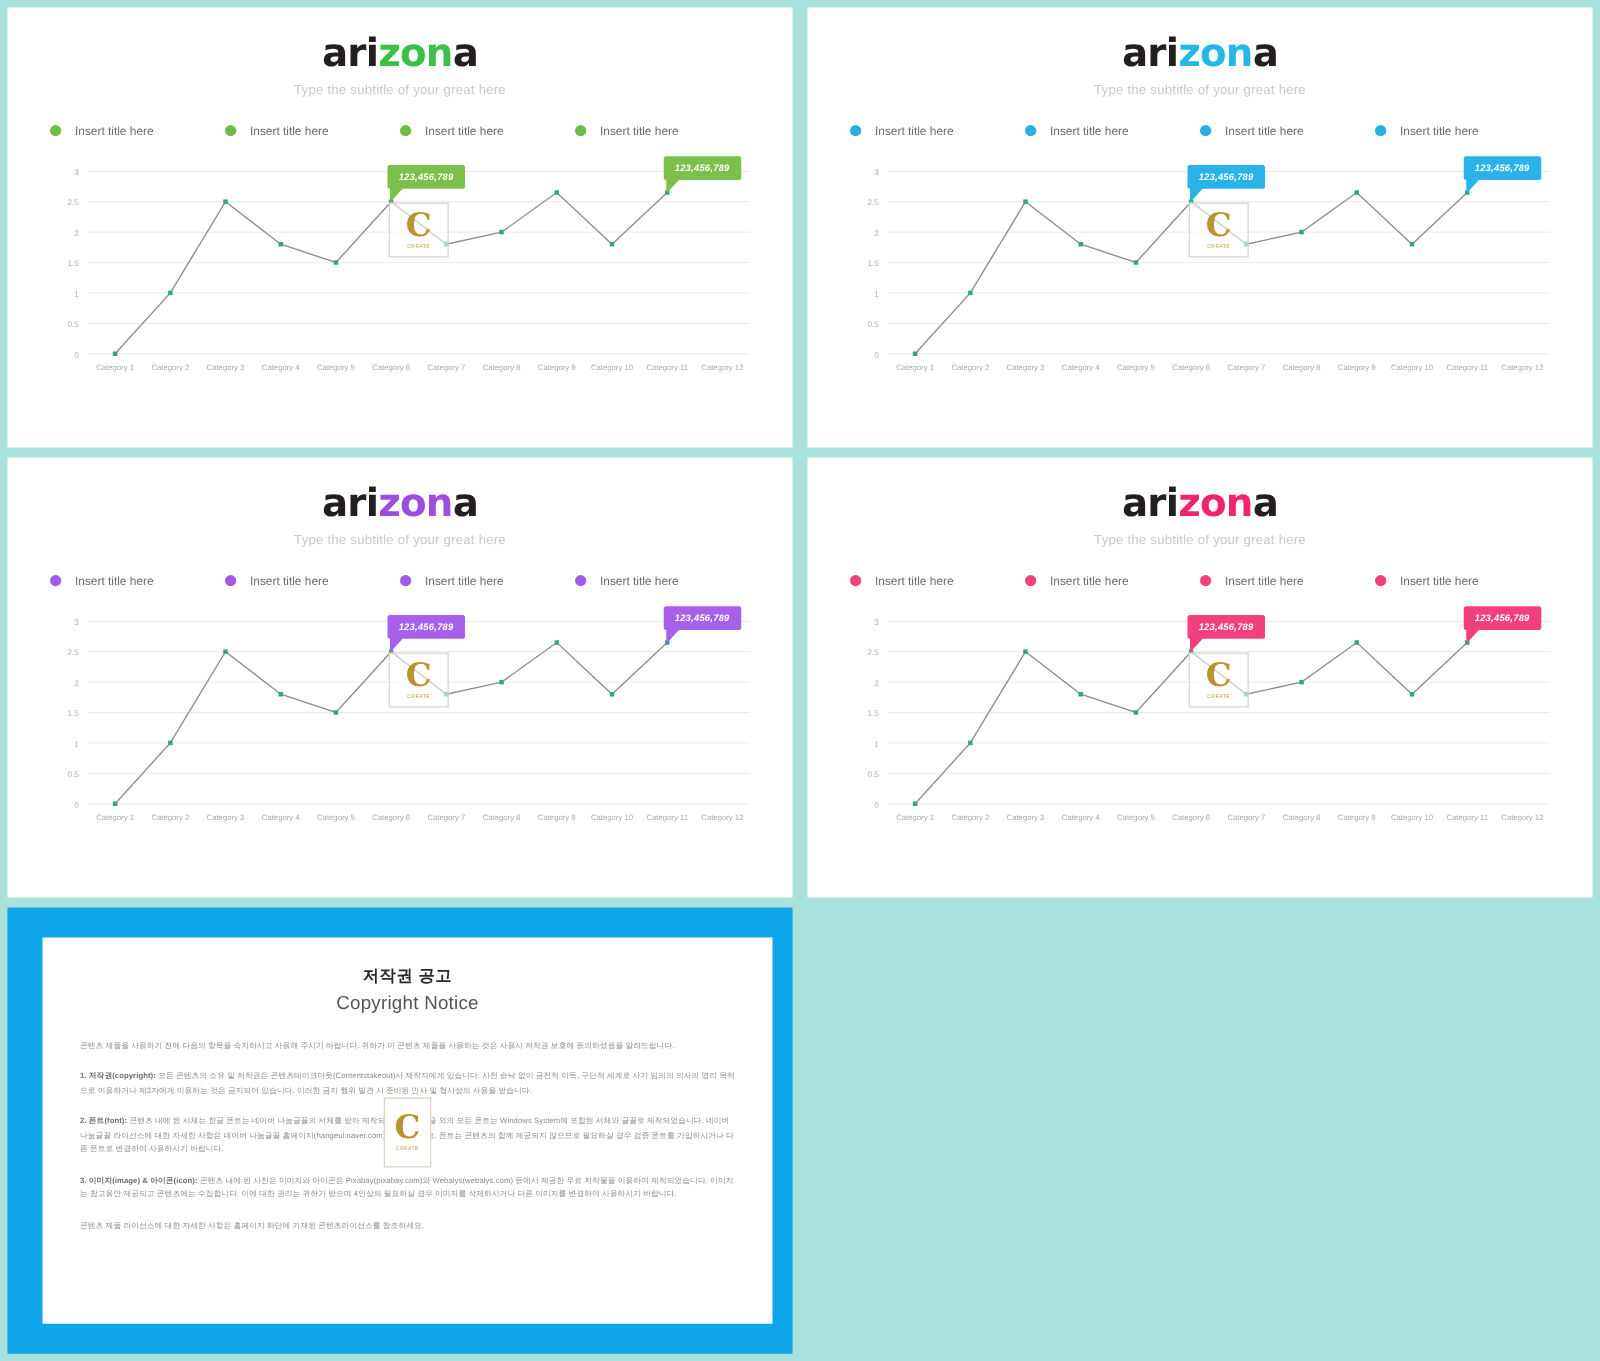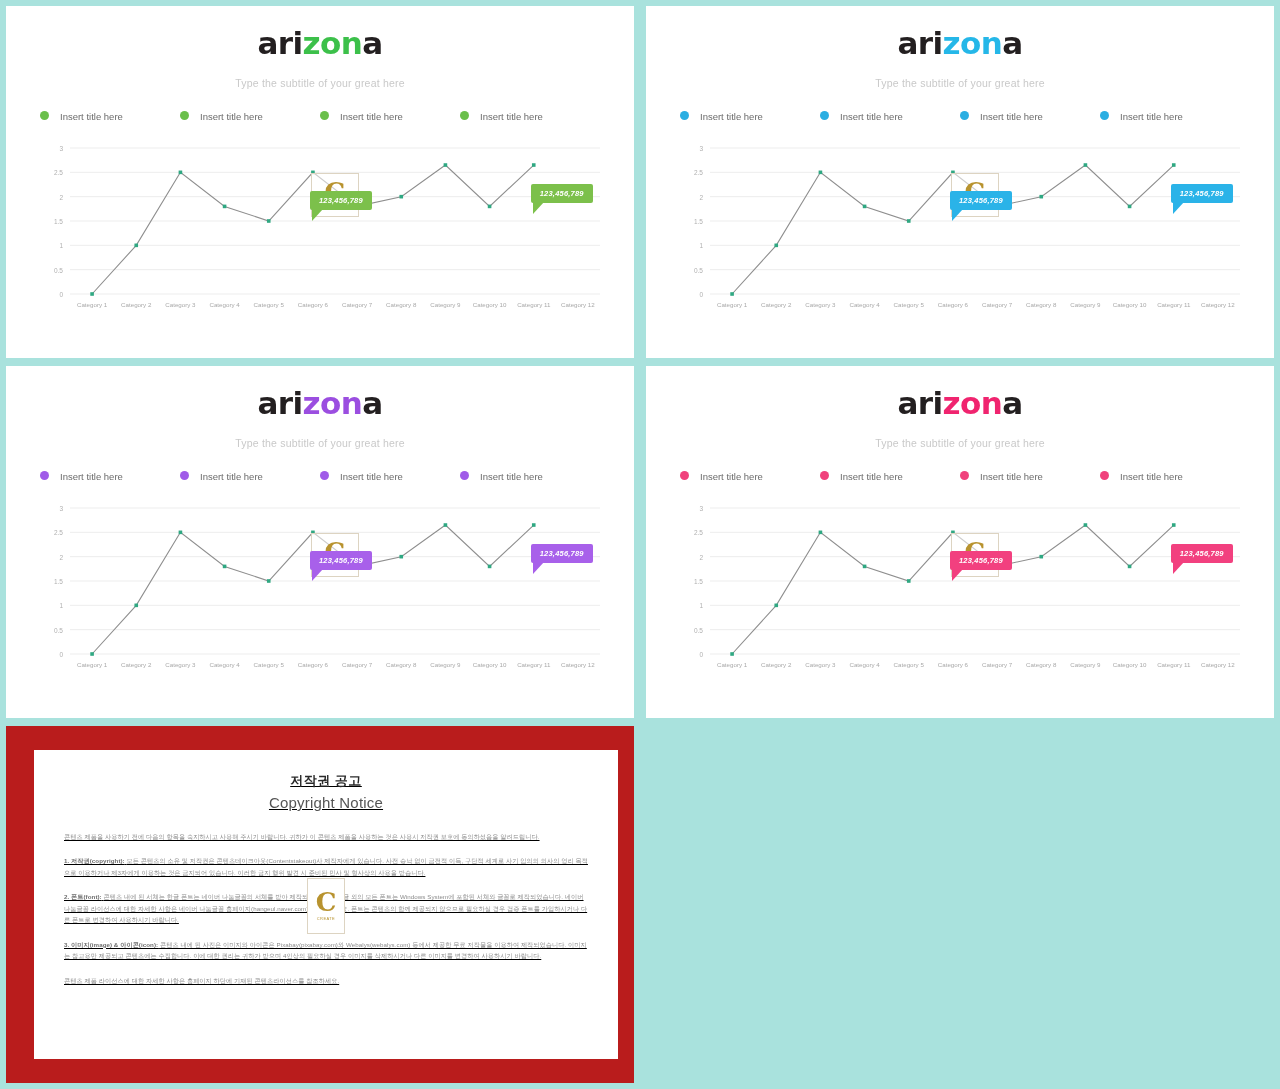--- a/index.html
+++ b/index.html
@@ -24,25 +24,24 @@
   }
   #slide-1{left:6px;  top:6px;   width:628px;height:352px;}
   #slide-2{left:646px;top:6px;   width:628px;height:352px;}
   #slide-3{left:6px;  top:366px; width:628px;height:352px;}
   #slide-4{left:646px;top:366px; width:628px;height:352px;}
 
   
   #slide-5{
     position:absolute;
     left:6px;top:726px;width:628px;height:357px;
-    background:#b91c1c;
+    background:#0ea5e9;
     box-sizing:border-box;
     padding:24px 16px 24px 28px;
     overflow:hidden;
-    text-decoration:underline;
   }
   .copy-card{
     background:#ffffff;
     width:100%;height:100%;
     box-sizing:border-box;
     padding:22px 30px;
     overflow:hidden;
     position:relative;
   }
 
@@ -54,21 +53,21 @@
     font-size:31px;
     letter-spacing:-0.6px;
     color:#231f20;
     line-height:1;
   }
   .logo .accent{color:#3cc04a;}
   #slide-2 .logo .accent{color:#25b7e8;}
   #slide-3 .logo .accent{color:#9b4ee0;}
   #slide-4 .logo .accent{color:#f0246f;}
   .subtitle{
-    margin-top:18px;
+    margin-top:7px;
     font-size:10.5px;
     color:#c9c9c9;
     letter-spacing:.2px;
   }
 
   
   .legend{
     display:flex;
     margin:22px 34px 0 34px;
   }
@@ -129,21 +128,20 @@
     position:absolute;
     background:#7cc04b;
     color:#ffffff;
     font-size:7.5px;
     font-style:italic;
     font-weight:bold;
     padding:5px 9px 5px 9px;
     border-radius:2px;
     white-space:nowrap;
     letter-spacing:.2px;
-    margin-top:48px;
   }
   .callout .tail{
     position:absolute;
     width:0;height:0;
     bottom:-11px;
     border-left:0 solid transparent;
     border-right:11px solid transparent;
     border-top:12px solid #7cc04b;
   }
   .callout.tail-left .tail{ left:2px; }

